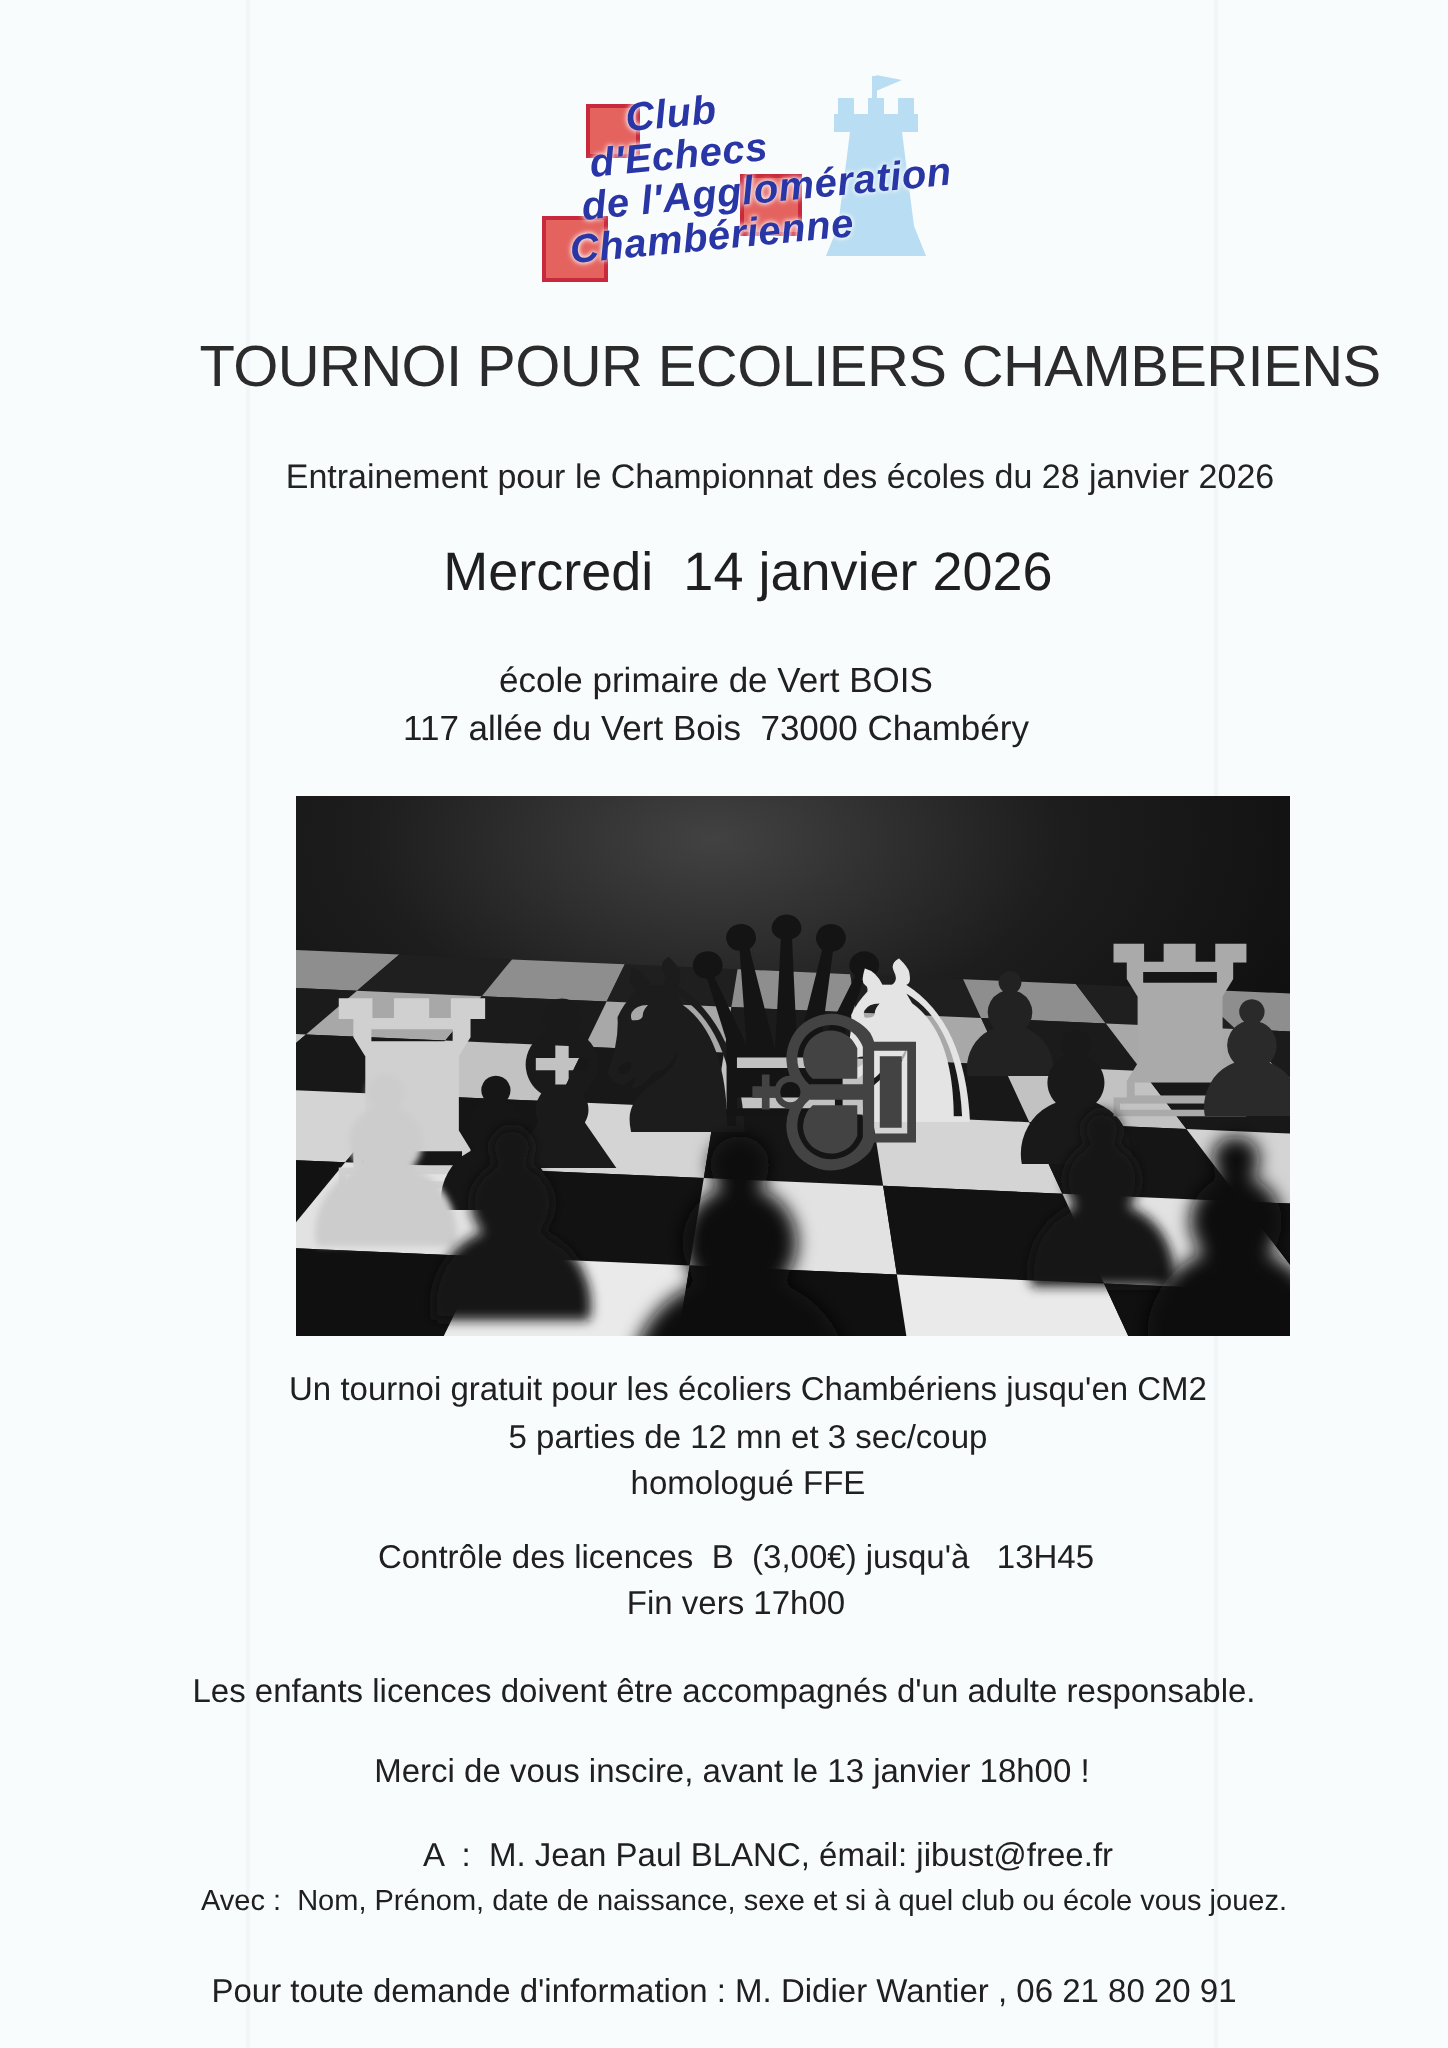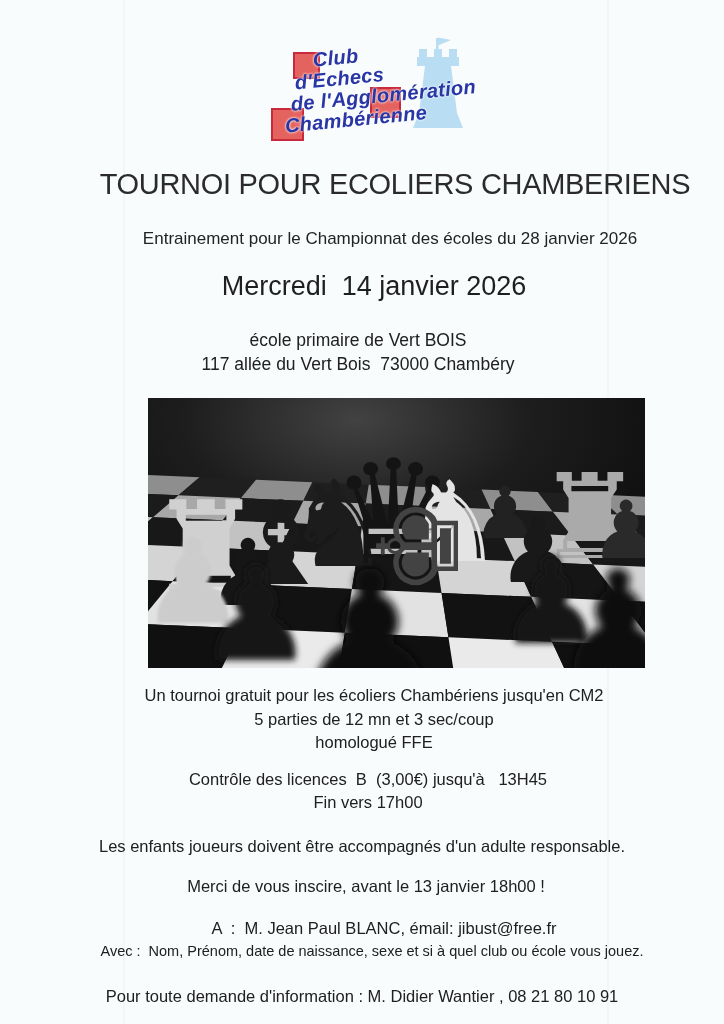--- a/index.html
+++ b/index.html
@@ -204,20 +204,20 @@
     <div class="t">Un tournoi gratuit pour les écoliers Chambériens jusqu'en CM2</div>
     <div class="t">5 parties de 12 mn et 3 sec/coup</div>
     <div class="t">homologué FFE</div>
   </div>
 
   <div class="line schedule">
     <div class="t">Contrôle des licences  B  (3,00€) jusqu'à   13H45</div>
     <div class="t">Fin vers 17h00</div>
   </div>
 
-  <div class="line supervision t">Les enfants joueurs doivent être accompagnés d'un adulte responsable.</div>
+  <div class="line supervision t">Les enfants licences doivent être accompagnés d'un adulte responsable.</div>
   <div class="line registration t">Merci de vous inscire, avant le 13 janvier 18h00 !</div>
 
   <div class="line contact1 t">A  :  M. Jean Paul BLANC, émail: jibust@free.fr</div>
   <div class="line contact2 t">Avec :  Nom, Prénom, date de naissance, sexe et si à quel club ou école vous jouez.</div>
-  <div class="line info t">Pour toute demande d'information : M. Didier Wantier , 08 21 80 10 91</div>
+  <div class="line info t">Pour toute demande d'information : M. Didier Wantier , 06 21 80 20 91</div>
 
 </div>
 
 </body></html>

